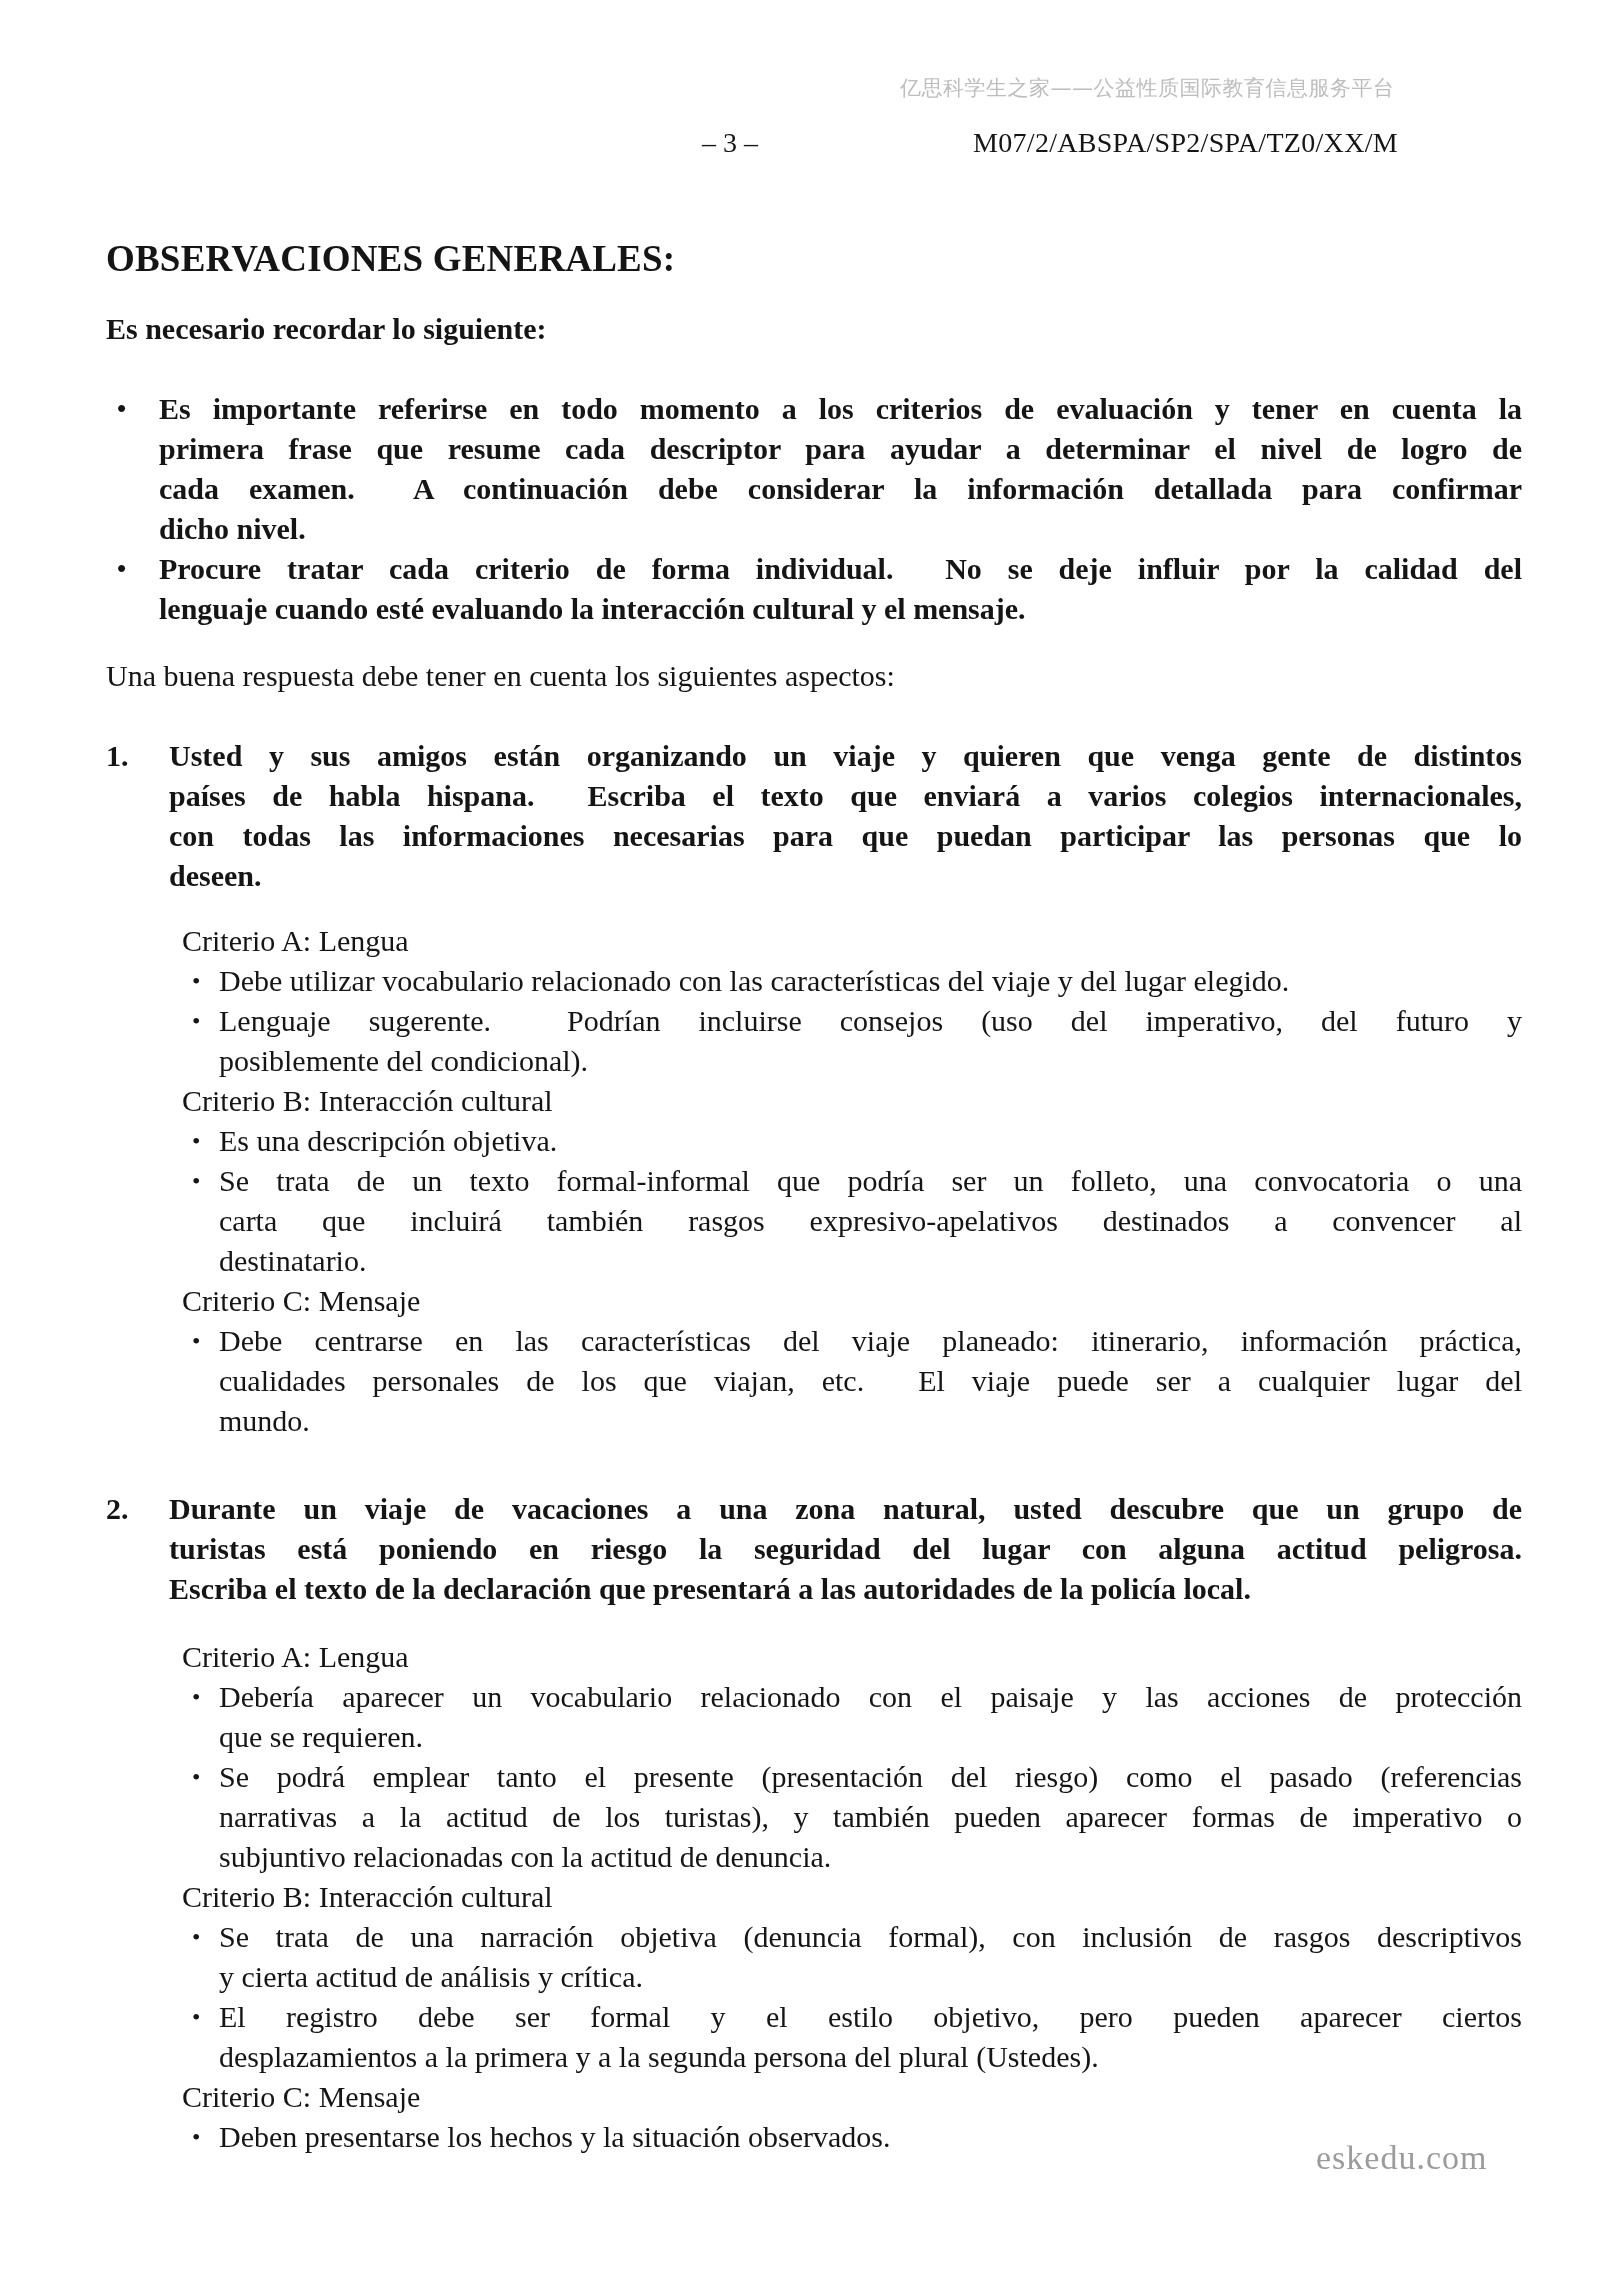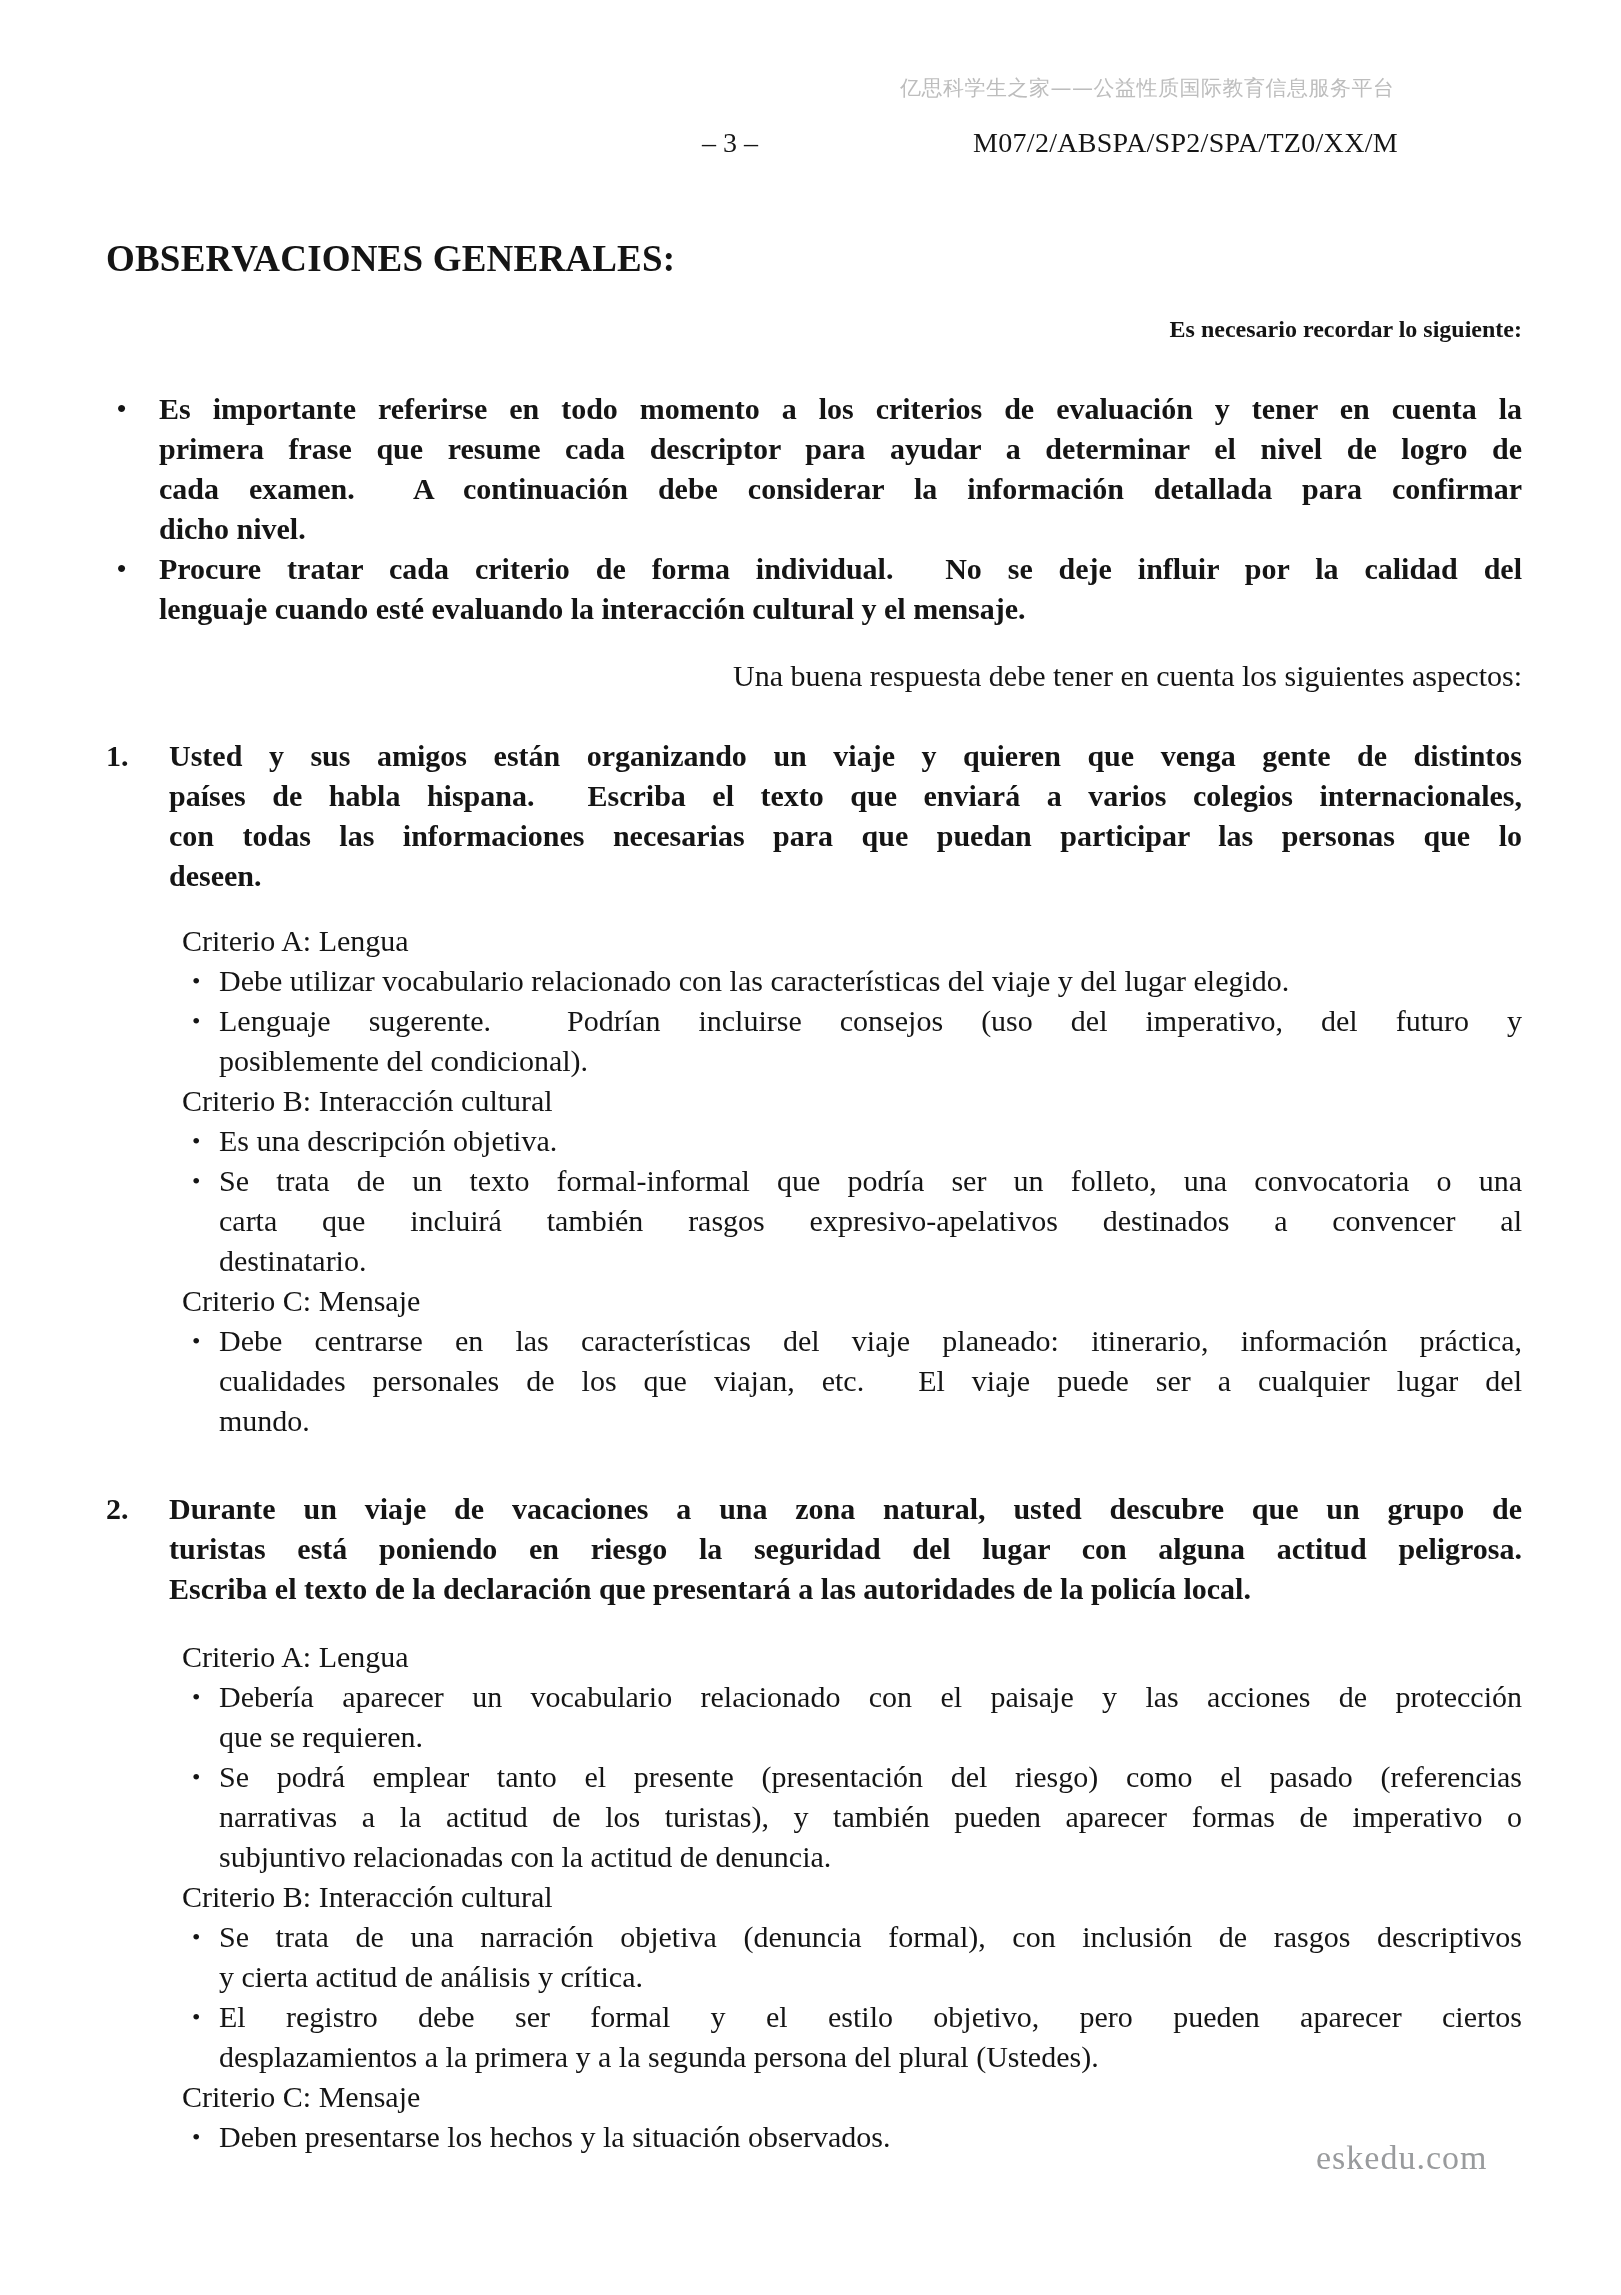--- a/index.html
+++ b/index.html
@@ -10,27 +10,27 @@
   .watermark { position:absolute; left:900px; top:74px; font-size:21px; letter-spacing:0.5px;
                color:#bdbdbd; font-family:"DejaVu Sans",sans-serif; white-space:nowrap; }
 
   .pagehead { position:absolute; top:127px; left:0; width:100%; height:40px; font-size:28px; }
   .pagenum  { position:absolute; left:702px; top:0; }
   .doccode  { position:absolute; left:973px; top:0; letter-spacing:0.3px; }
 
   .bodycol { position:absolute; left:106px; right:100px; top:239px; font-size:30px; line-height:40px; }
 
   .t-title    { font-weight:bold; font-size:37px; height:40px; margin:0; letter-spacing:0.2px; }
-  .t-subtitle { font-weight:bold; font-size:24px; height:40px; margin:30px 0 0 0;text-align:right; }
+  .t-subtitle { font-weight:bold; font-size:30px; height:40px; margin:30px 0 0 0; }
 
   .blist { margin-top:40px; }
   .bitem { position:relative; padding-left:53px; }
   .bitem > .dot { position:absolute; left:11px; top:0px; font-size:26px; }
 
-  .intro { margin:27px 0 16px 0; height:40px;text-align:right; }
+  .intro { margin:27px 0 16px 0; height:40px; }
 
   .numitem { position:relative; padding-left:63px; margin-top:40px; }
   .numitem > .num { position:absolute; left:0; top:0; font-weight:bold; }
   .numitem.second { margin-top:48px; }
 
   .criteria { margin-left:76px; margin-top:25px; }
   .criteria.second { margin-top:28px; }
   .crit-h { font-weight:normal; height:40px; }
   .subitem { position:relative; padding-left:37px; }
   .subitem > .dot { position:absolute; left:10px; top:0px; font-size:24px; }

